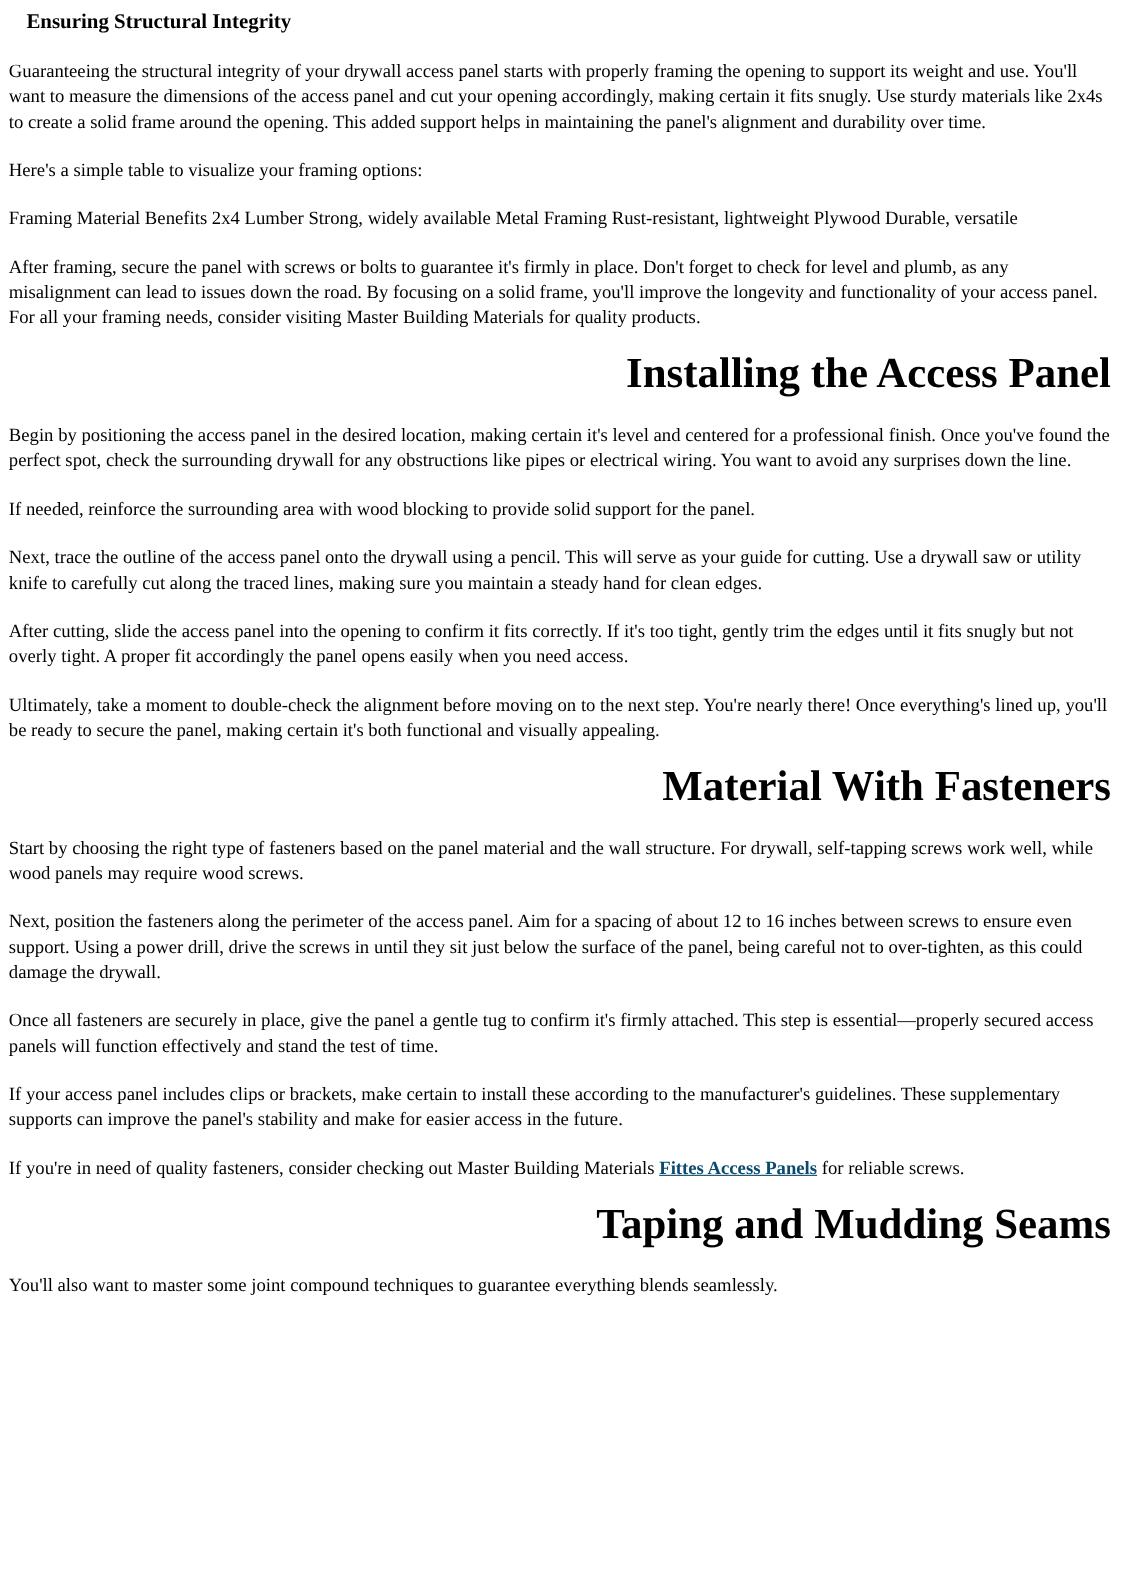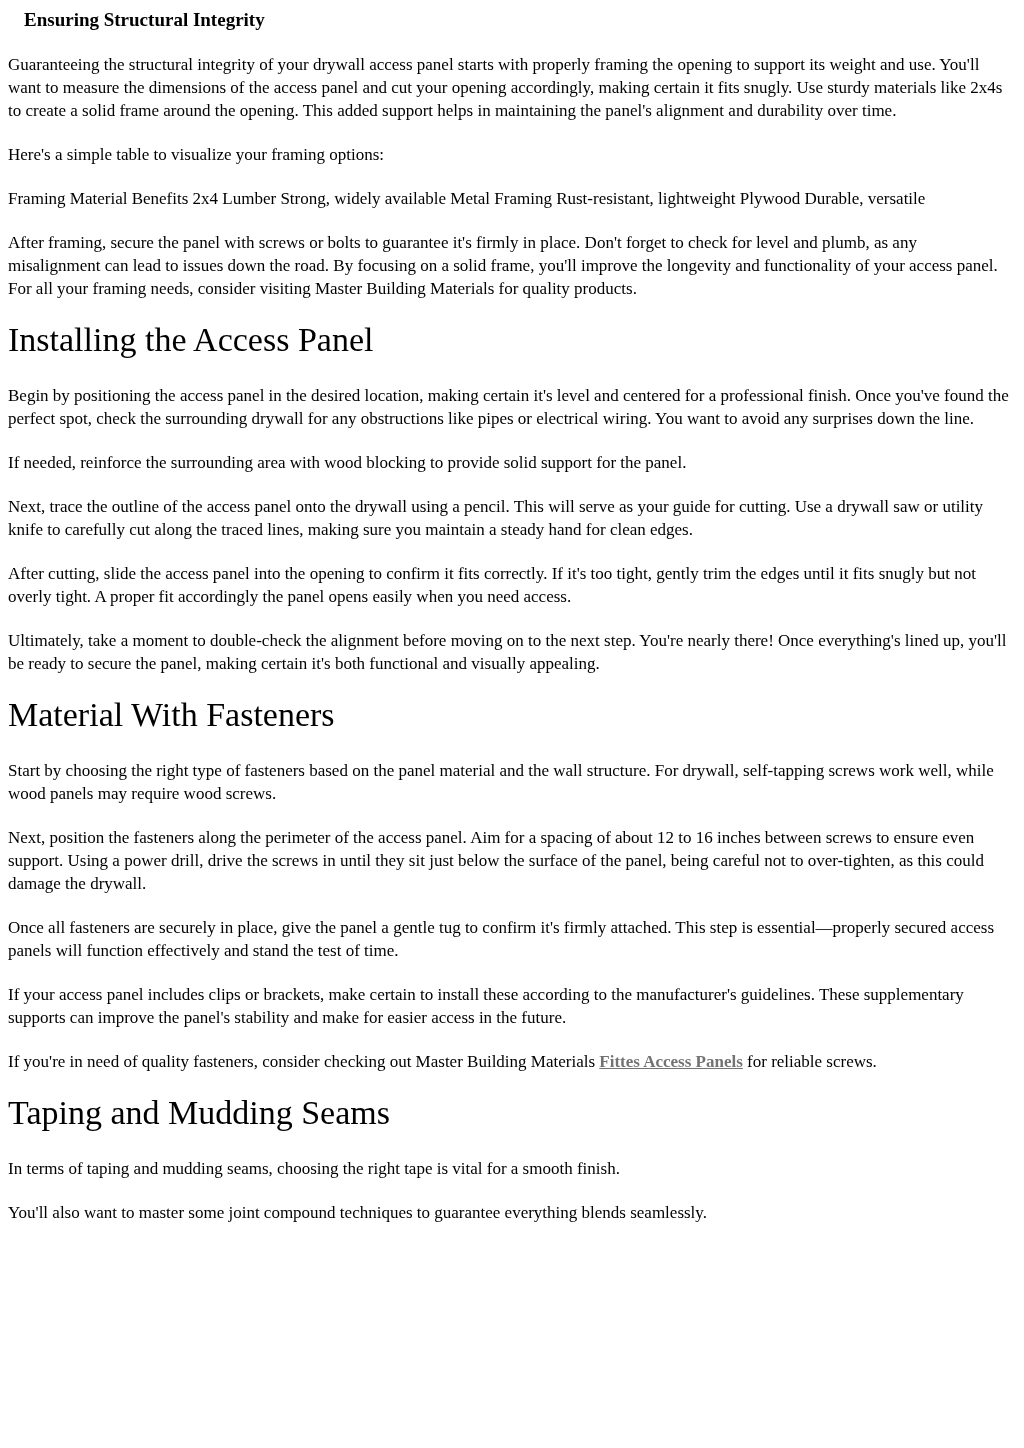--- a/index.html
+++ b/index.html
@@ -18,27 +18,28 @@
   p {
     margin: 21px 0;
   }
   h3.heading-small {
     font-size: 19px;
     line-height: 24px;
     font-weight: bold;
     margin: 0 0 21px 16px;
   }
   h2.heading-large {
-    font-size: 34px;
+    font-size: 39px;
     line-height: 36px;
-    font-weight: normal;
+    font-weight: bold;
     margin: 22px 0 26px 0;
+    text-align: right;
   }
   a.doc-link {
-    color: #737373;
+    color: #0c4a6e;
     font-weight: bold;
     cursor: pointer;
   }
 </style>
 </head>
 <body>
 
 <div class="page">
 
   <h3 class="heading-small">Ensuring Structural Integrity</h3>
@@ -57,16 +58,15 @@
   <h2 class="heading-large">Material With Fasteners</h2>
   <p>Start by choosing the right type of fasteners based on the panel material and the wall structure. For drywall, self-tapping screws work well, while wood panels may require wood screws.</p>
   <p>Next, position the fasteners along the perimeter of the access panel. Aim for a spacing of about 12 to 16 inches between screws to ensure even support. Using a power drill, drive the screws in until they sit just below the surface of the panel, being careful not to over-tighten, as this could damage the drywall.</p>
   <p>Once all fasteners are securely in place, give the panel a gentle tug to confirm it's firmly attached. This step is essential—properly secured access panels will function effectively and stand the test of time.</p>
   <p>If your access panel includes clips or brackets, make certain to install these according to the manufacturer's guidelines. These supplementary supports can improve the panel's stability and make for easier access in the future.</p>
   <p>
     <span>If you're in need of quality fasteners, consider checking out Master Building Materials </span><a class="doc-link" href="#">Fittes Access Panels</a><span> for reliable screws.</span>
   </p>
 
   <h2 class="heading-large">Taping and Mudding Seams</h2>
-  <p>In terms of taping and mudding seams, choosing the right tape is vital for a smooth finish.</p>
   <p>You'll also want to master some joint compound techniques to guarantee everything blends seamlessly.</p>
 
 </div>
 
 </body></html>

